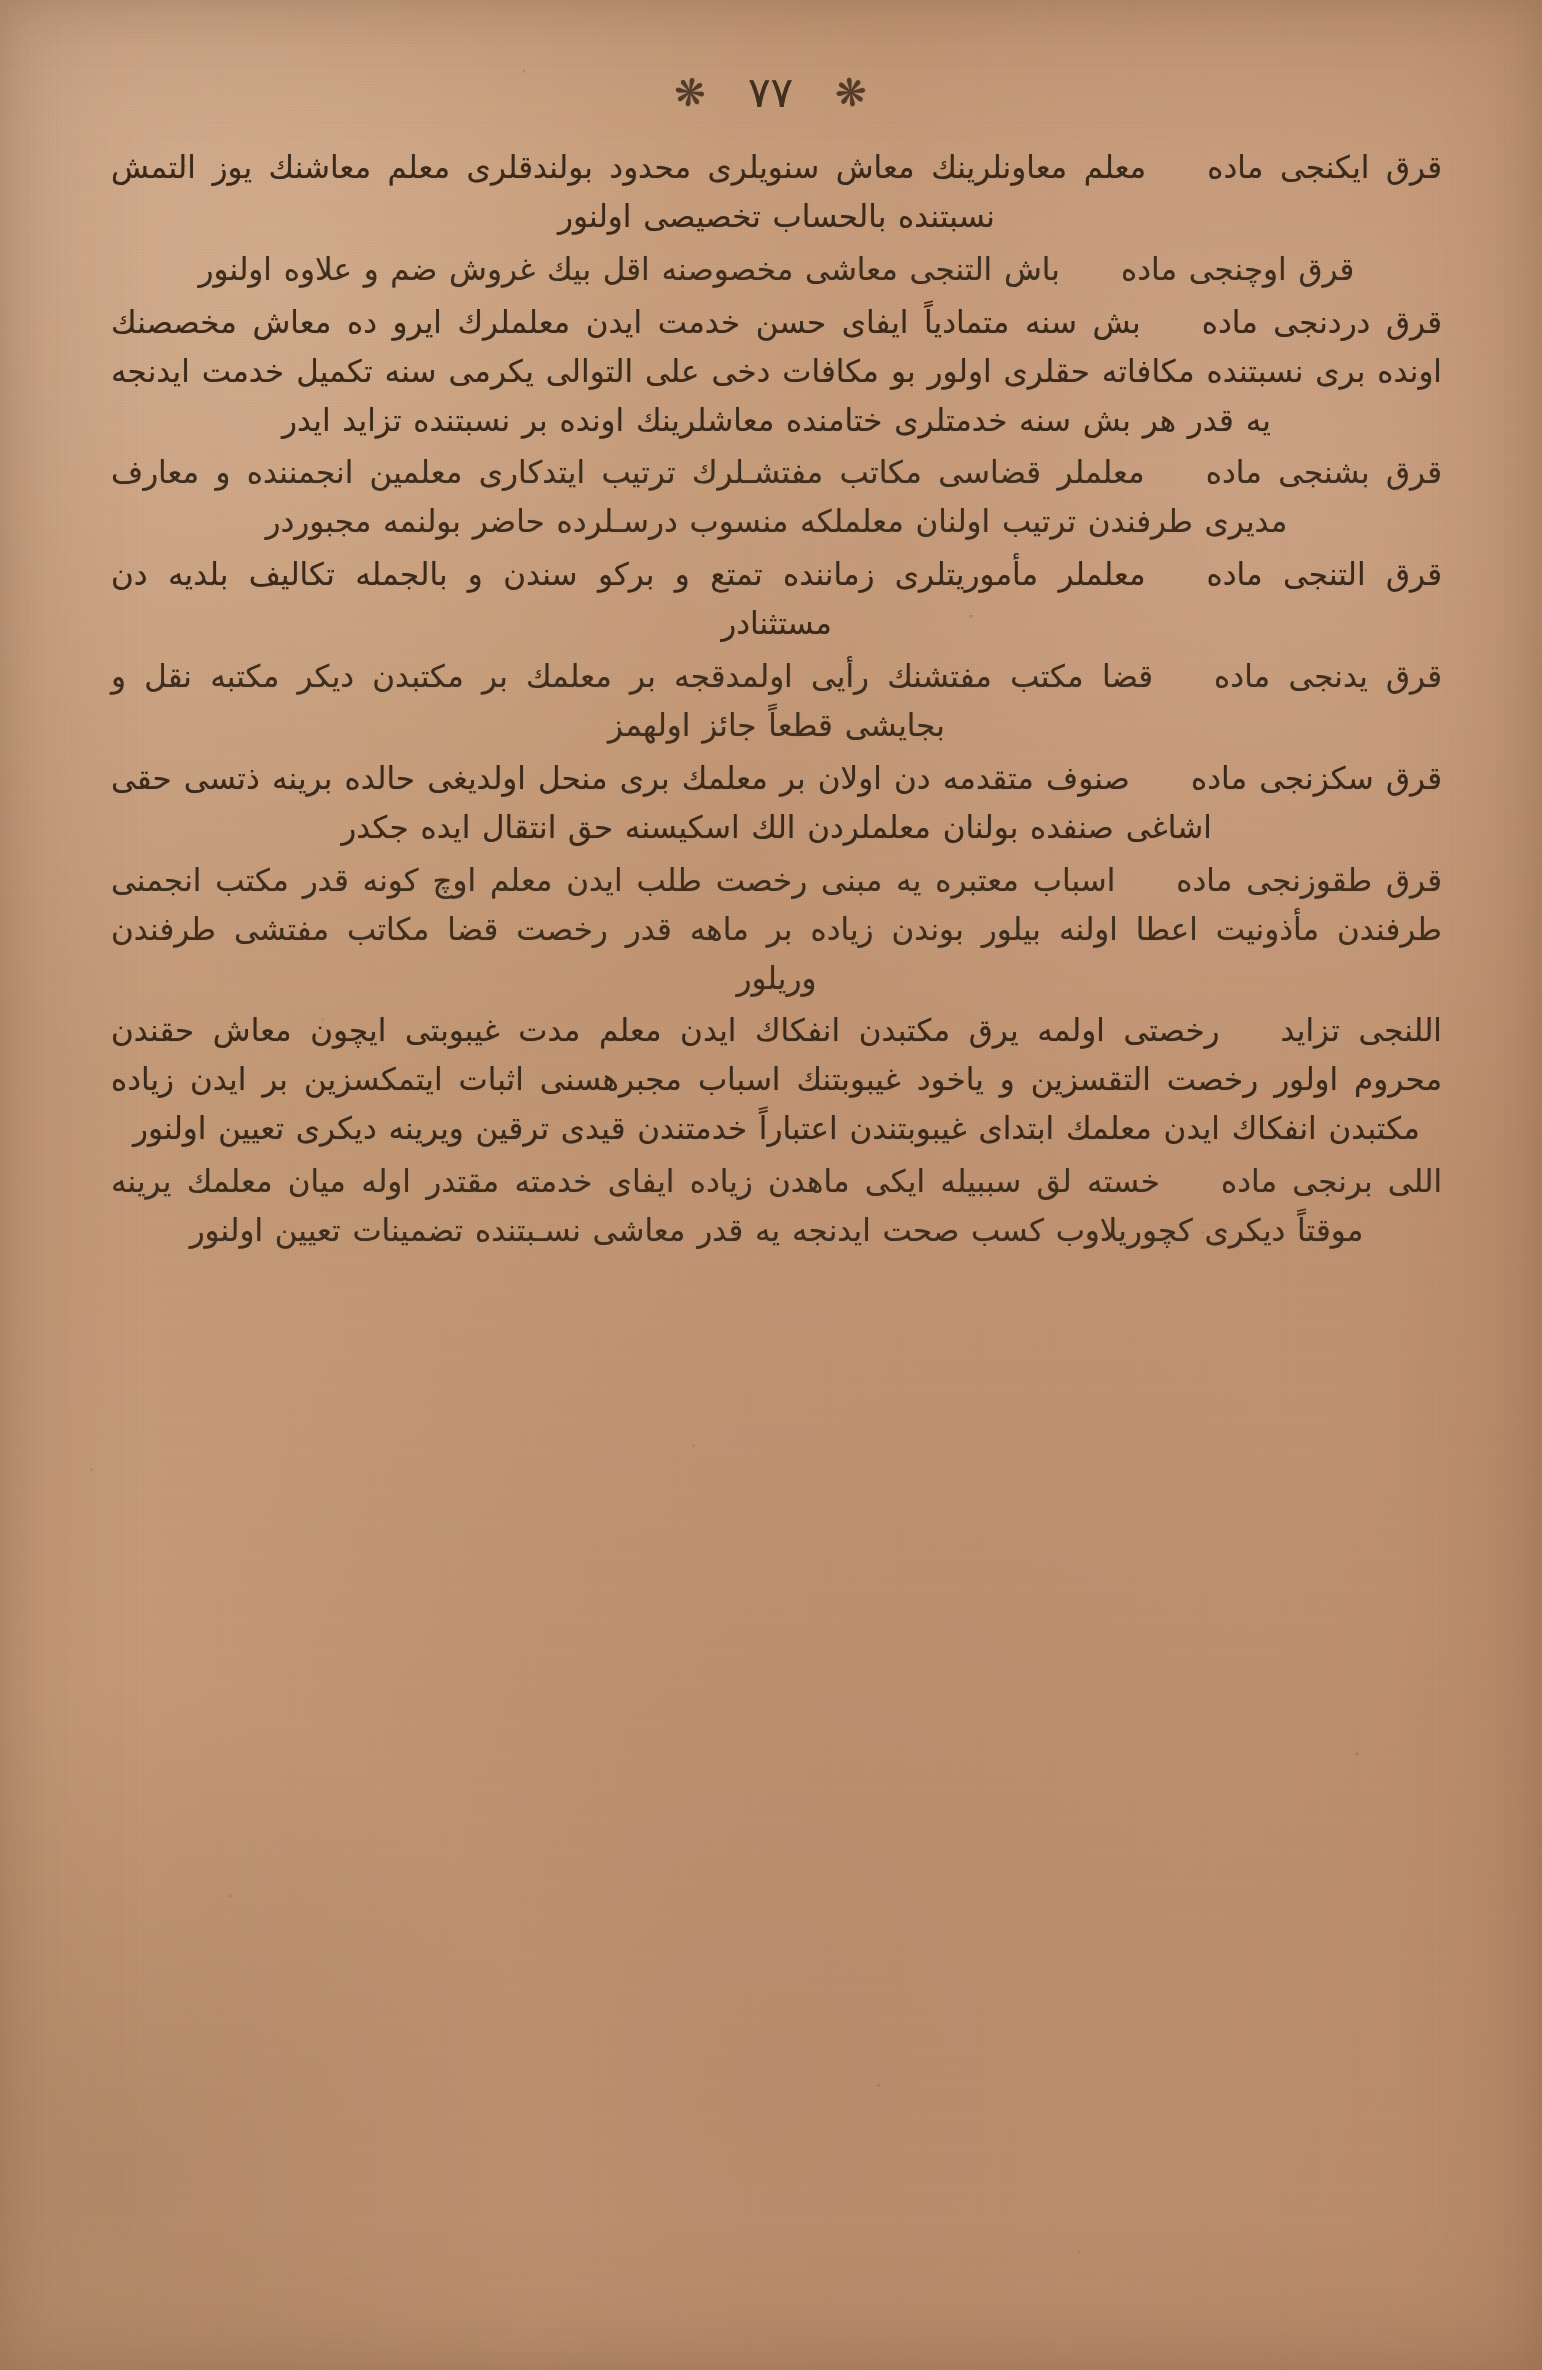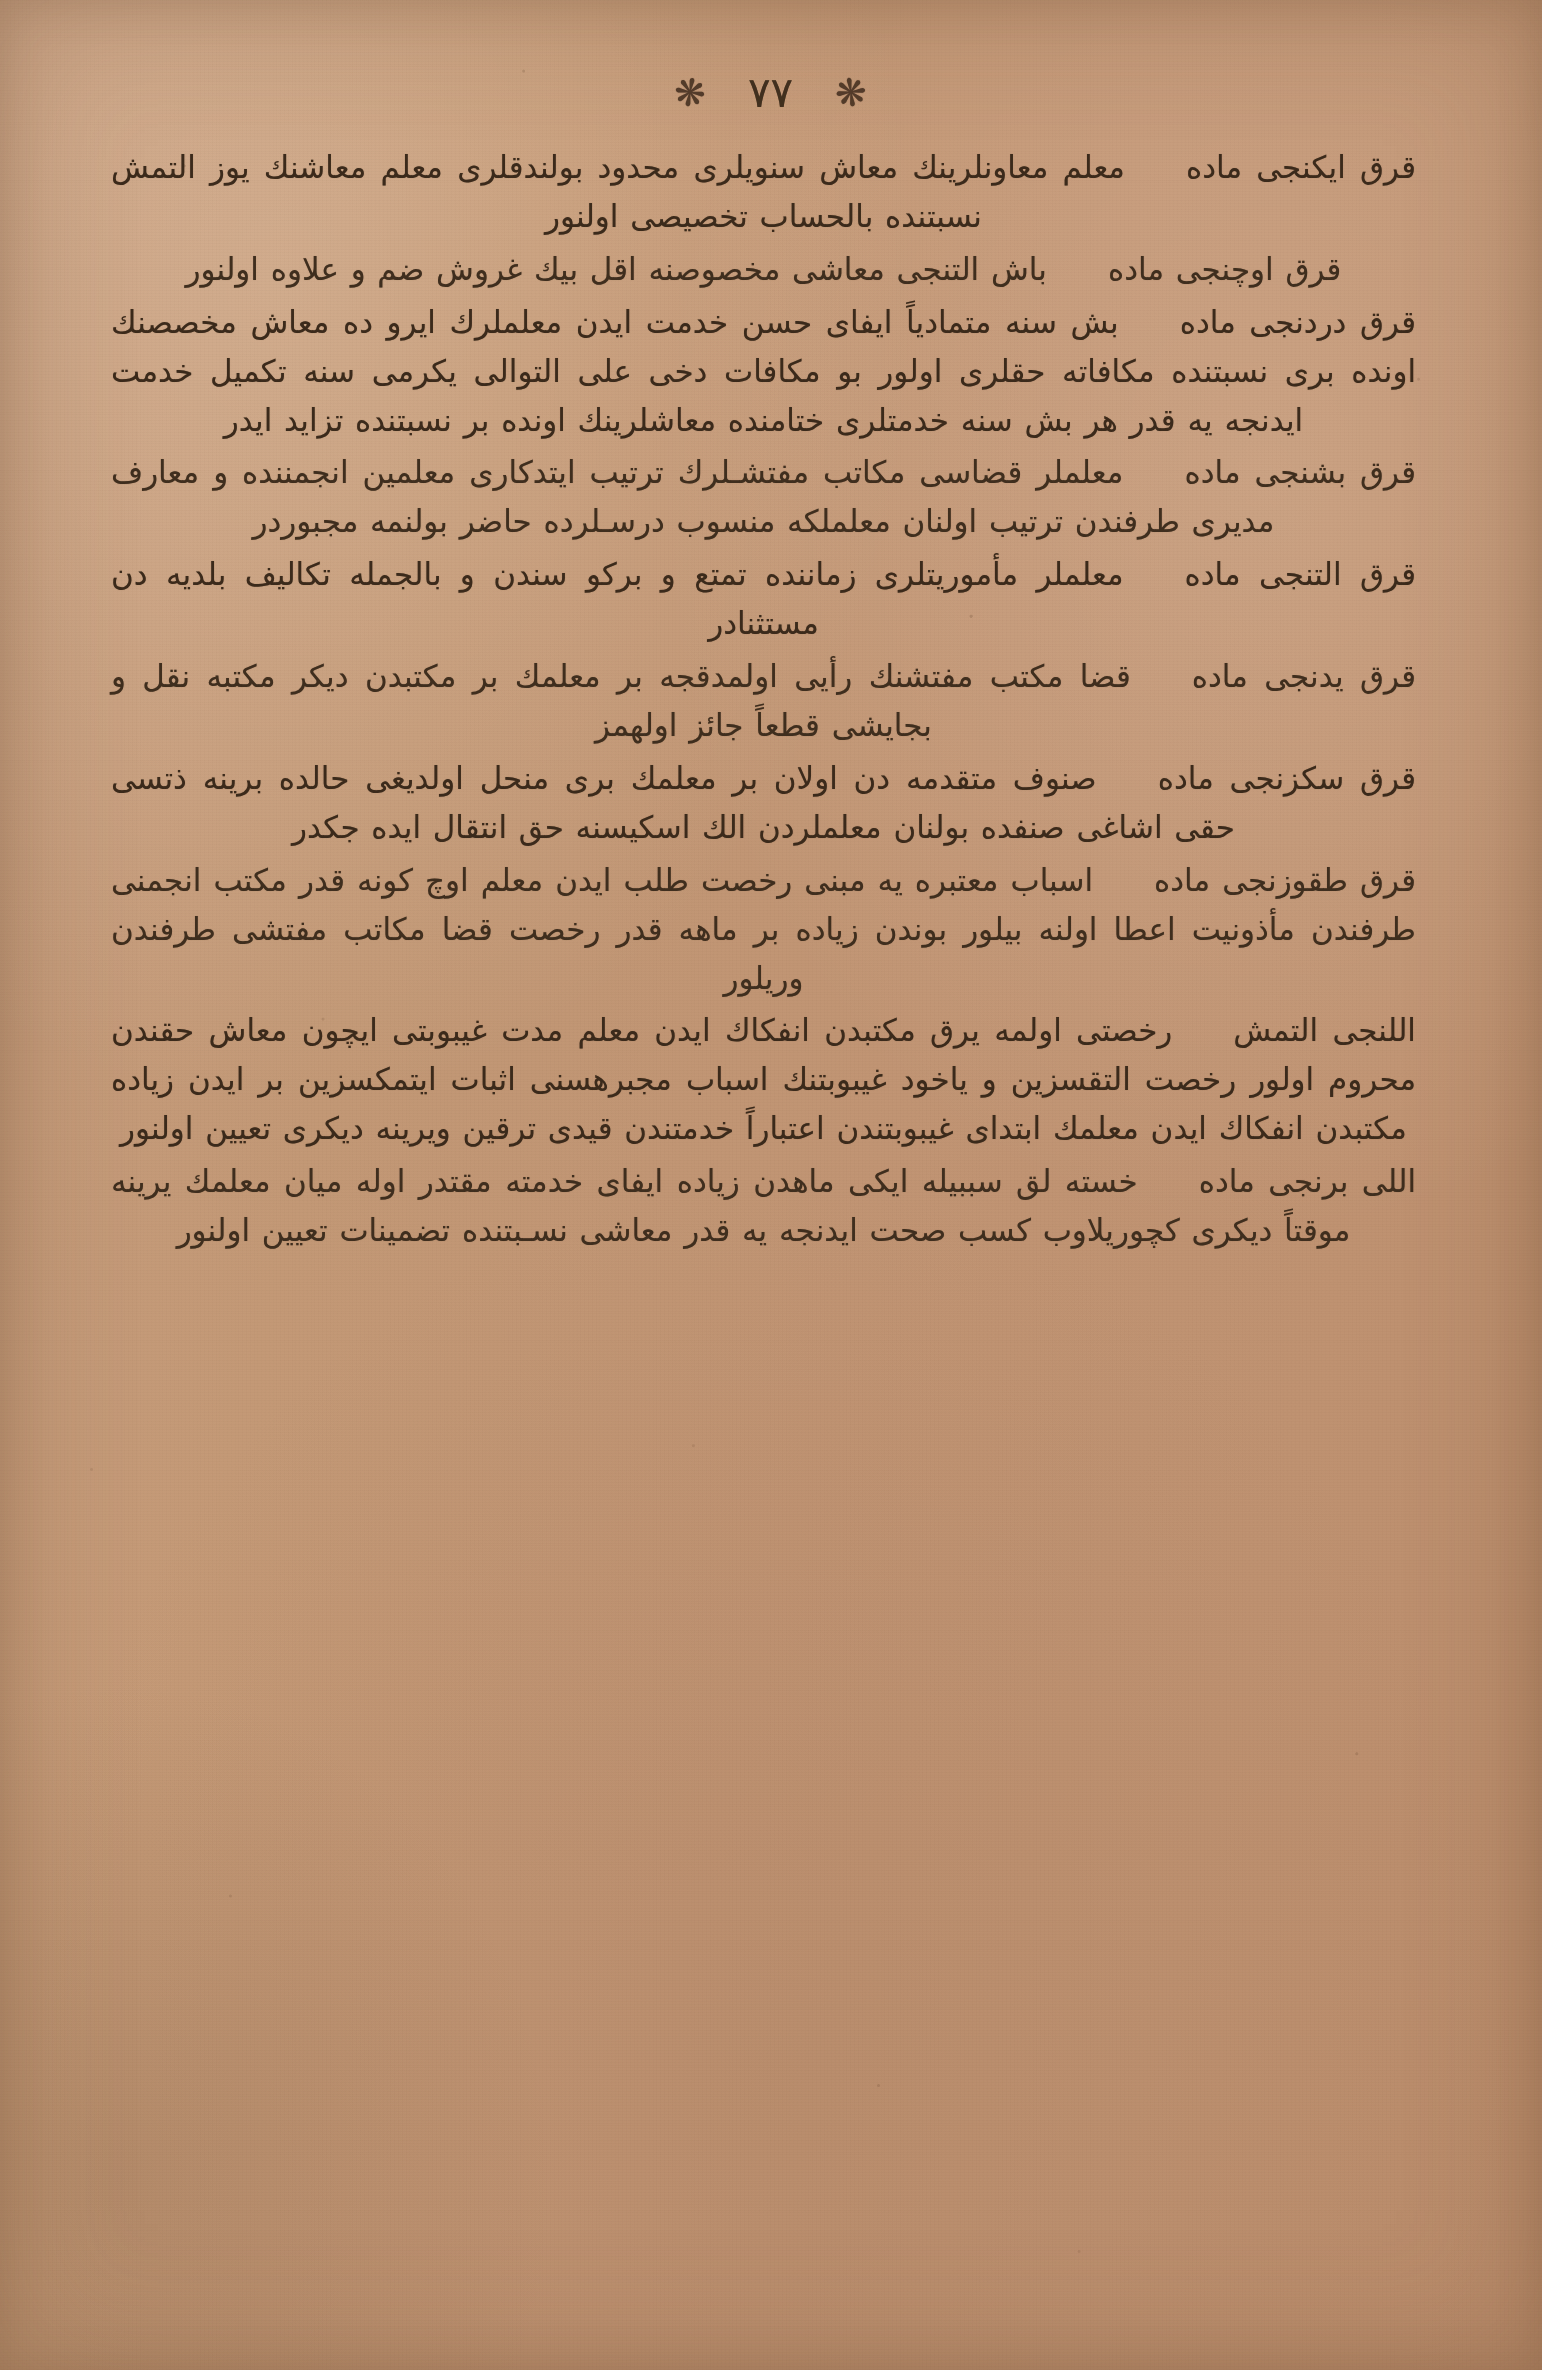--- a/index.html
+++ b/index.html
@@ -97,21 +97,21 @@
     color: #41301f;
     letter-spacing: 3.8px;
     font-family: Liberation Sans, sans-serif;
     text-shadow: 0 0 0.6px rgba(60,40,26,.55);
   }
 
   
   #body-text {
     position: absolute;
     top: 143px;
-    right: 126px;
+    right: 100px;
     left: 112px;
     direction: rtl;
     text-align: justify;
     color: #3a2a1b;
   }
   .para {
     margin: 0 0 3.8px 0;
     font-size: 31px;
     line-height: 49px;
     font-family: "DejaVu Sans", sans-serif;
@@ -173,21 +173,21 @@
 
     <p class="para">
       <span class="heading">قرق سکزنجی ماده</span><span class="gap"></span><span>صنوف متقدمه دن اولان بر معلمك بری منحل اولدیغی حالده برینه ذتسی حقی اشاغی صنفده بولنان معلملردن الك اسکیسنه حق انتقال ایده جکدر</span>
     </p>
 
     <p class="para">
       <span class="heading">قرق طقوزنجی ماده</span><span class="gap"></span><span>اسباب معتبره یه مبنی رخصت طلب ایدن معلم اوچ کونه قدر مکتب انجمنی طرفندن مأذونیت اعطا اولنه بیلور بوندن زیاده بر ماهه قدر رخصت قضا مکاتب مفتشی طرفندن وریلور</span>
     </p>
 
     <p class="para">
-      <span class="heading">اللنجی التمش</span><span class="gap"></span><span>رخصتی اولمه یرق مکتبدن انفکاك ایدن معلم مدت غیبوبتی ایچون معاش حقندن محروم اولور رخصت التقسزین و یاخود غیبوبتنك اسباب مجبرهسنی اثبات ایتمکسزین بر ایدن زیاده مکتبدن انفکاك ایدن معلمك ابتدای غیبوبتندن اعتباراً خدمتندن قیدی ترقین ویرینه دیکری تعیین اولنور</span>
+      <span class="heading">اللنجی تزاید</span><span class="gap"></span><span>رخصتی اولمه یرق مکتبدن انفکاك ایدن معلم مدت غیبوبتی ایچون معاش حقندن محروم اولور رخصت التقسزین و یاخود غیبوبتنك اسباب مجبرهسنی اثبات ایتمکسزین بر ایدن زیاده مکتبدن انفکاك ایدن معلمك ابتدای غیبوبتندن اعتباراً خدمتندن قیدی ترقین ویرینه دیکری تعیین اولنور</span>
     </p>
 
     <p class="para">
       <span class="heading">اللی برنجی ماده</span><span class="gap"></span><span>خسته لق سببیله ایکی ماهدن زیاده ایفای خدمته مقتدر اوله میان معلمك یرینه موقتاً دیکری کچوریلاوب کسب صحت ایدنجه یه قدر معاشی نسـبتنده تضمینات تعیین اولنور</span>
     </p>
 
     <p class="para">
       <span class="heading"></span><span class="gap"></span><span></span>
     </p>
 

